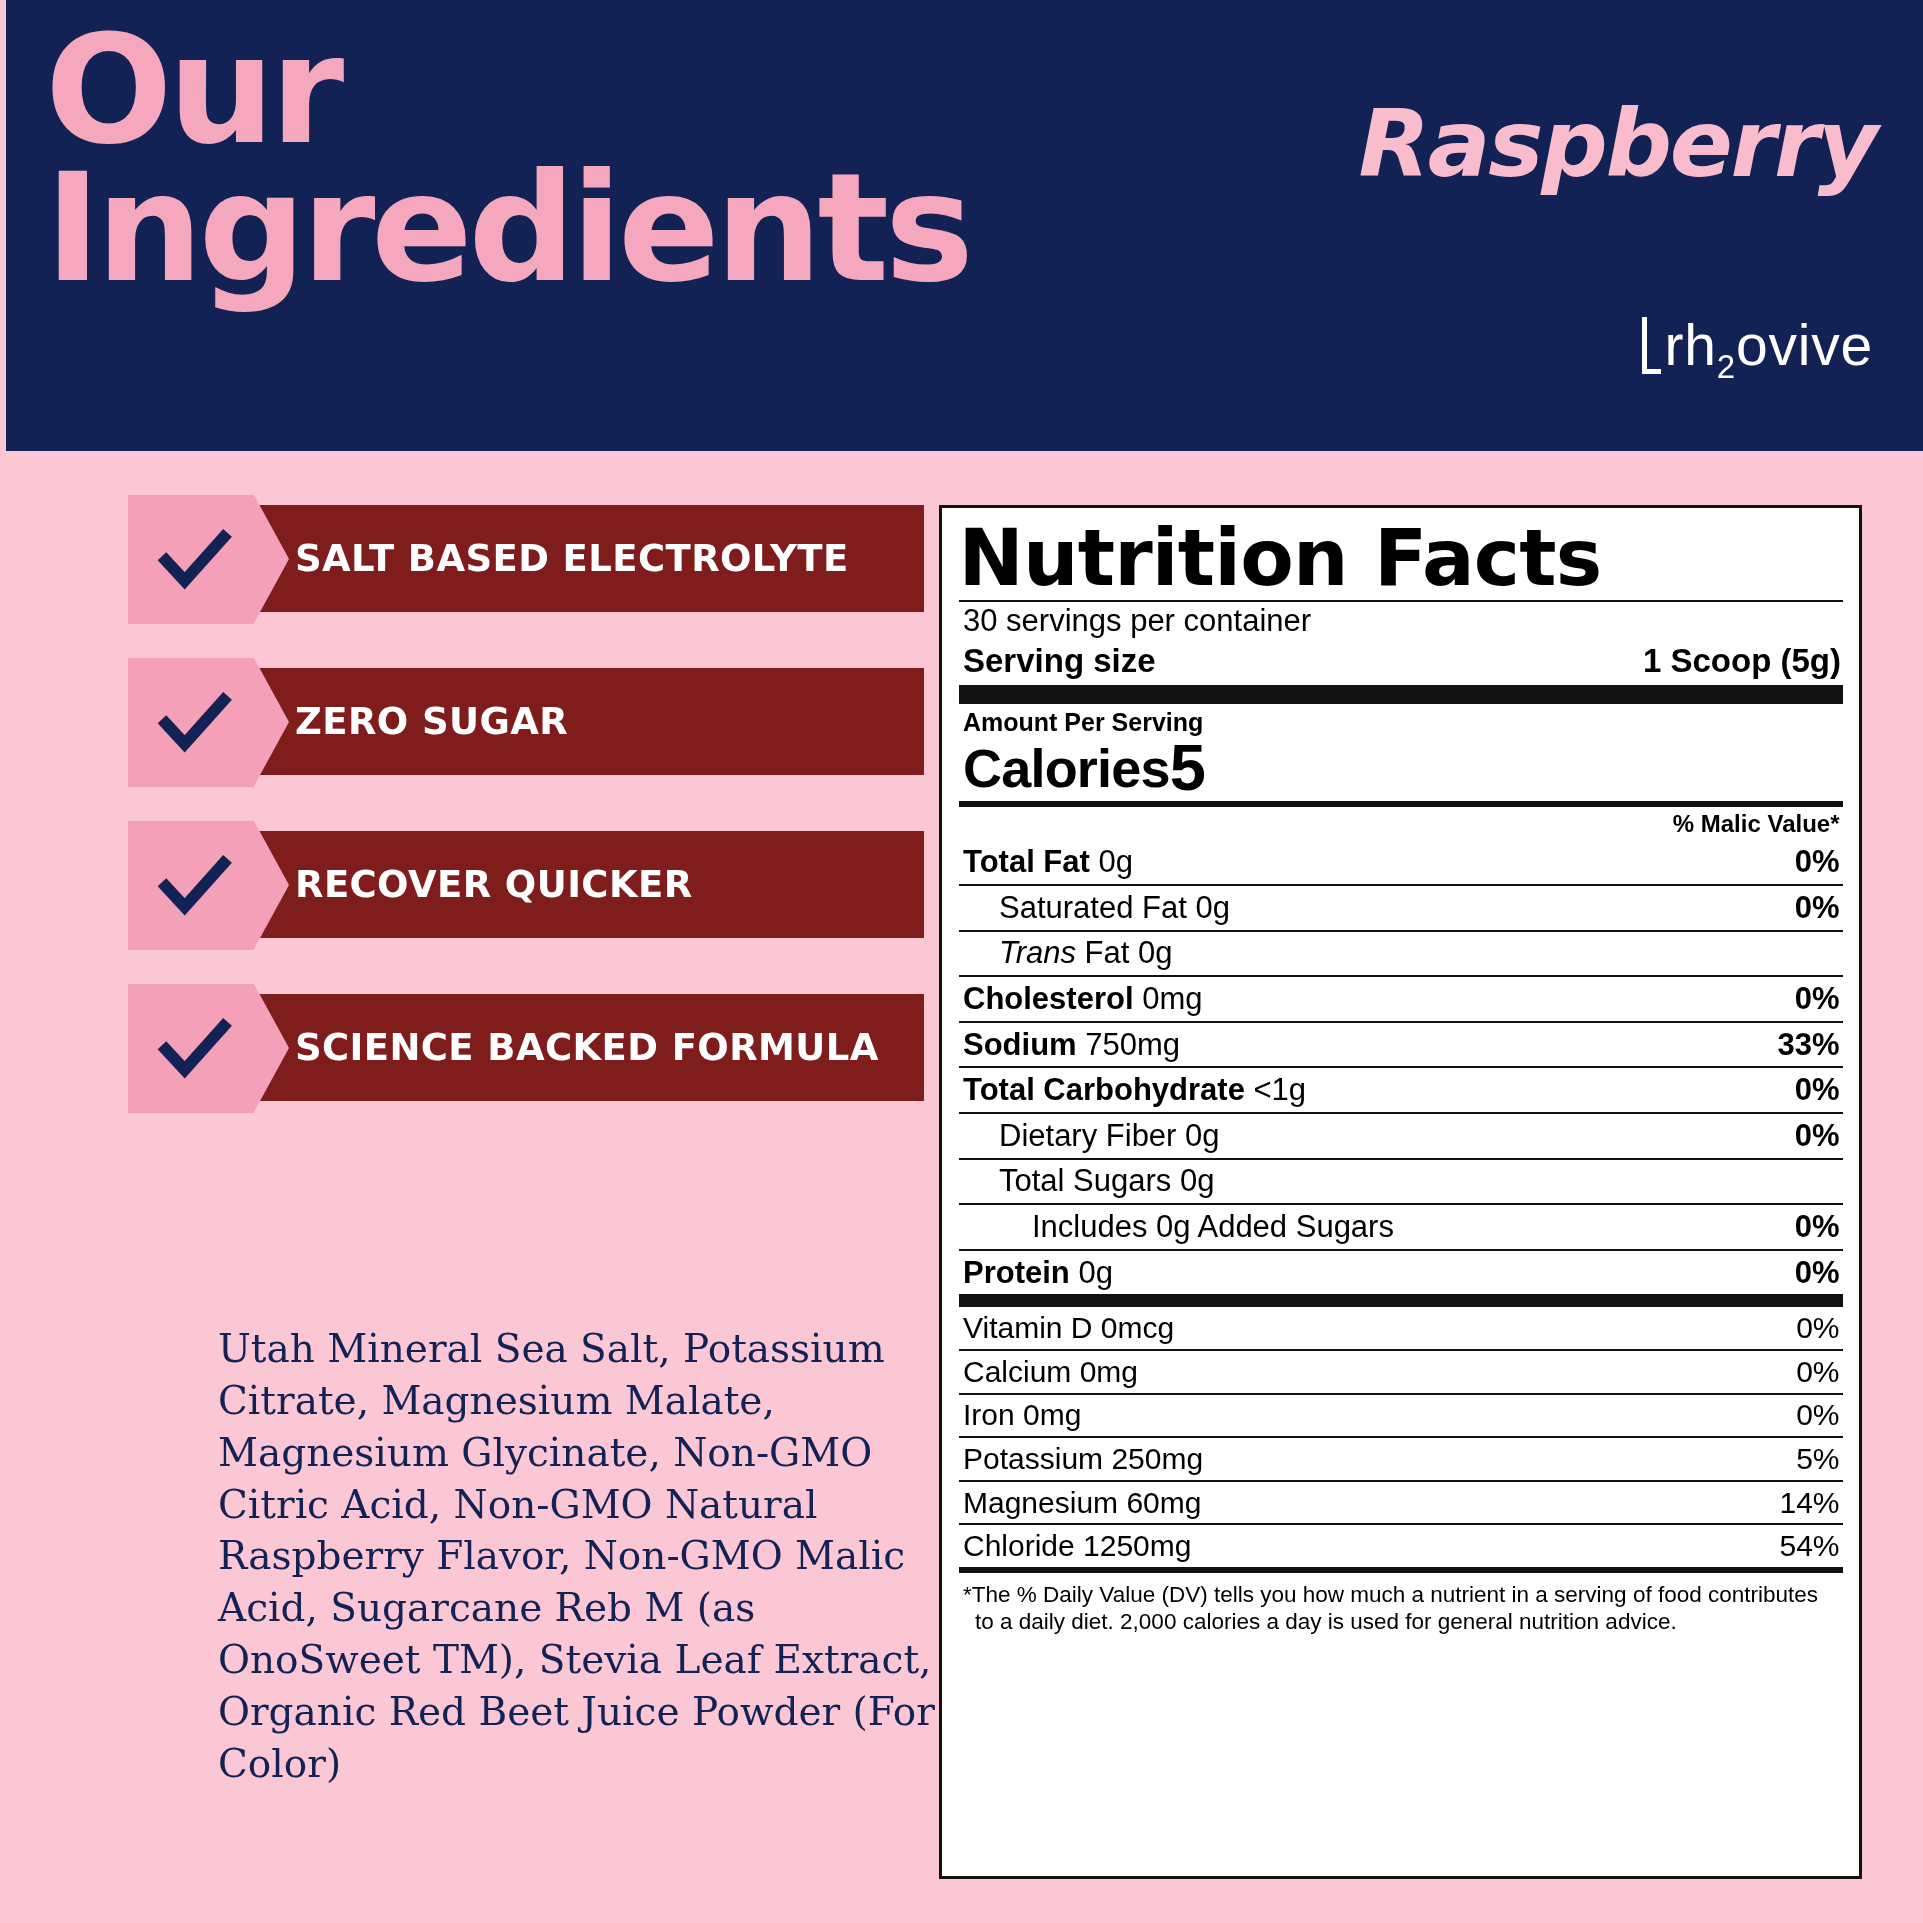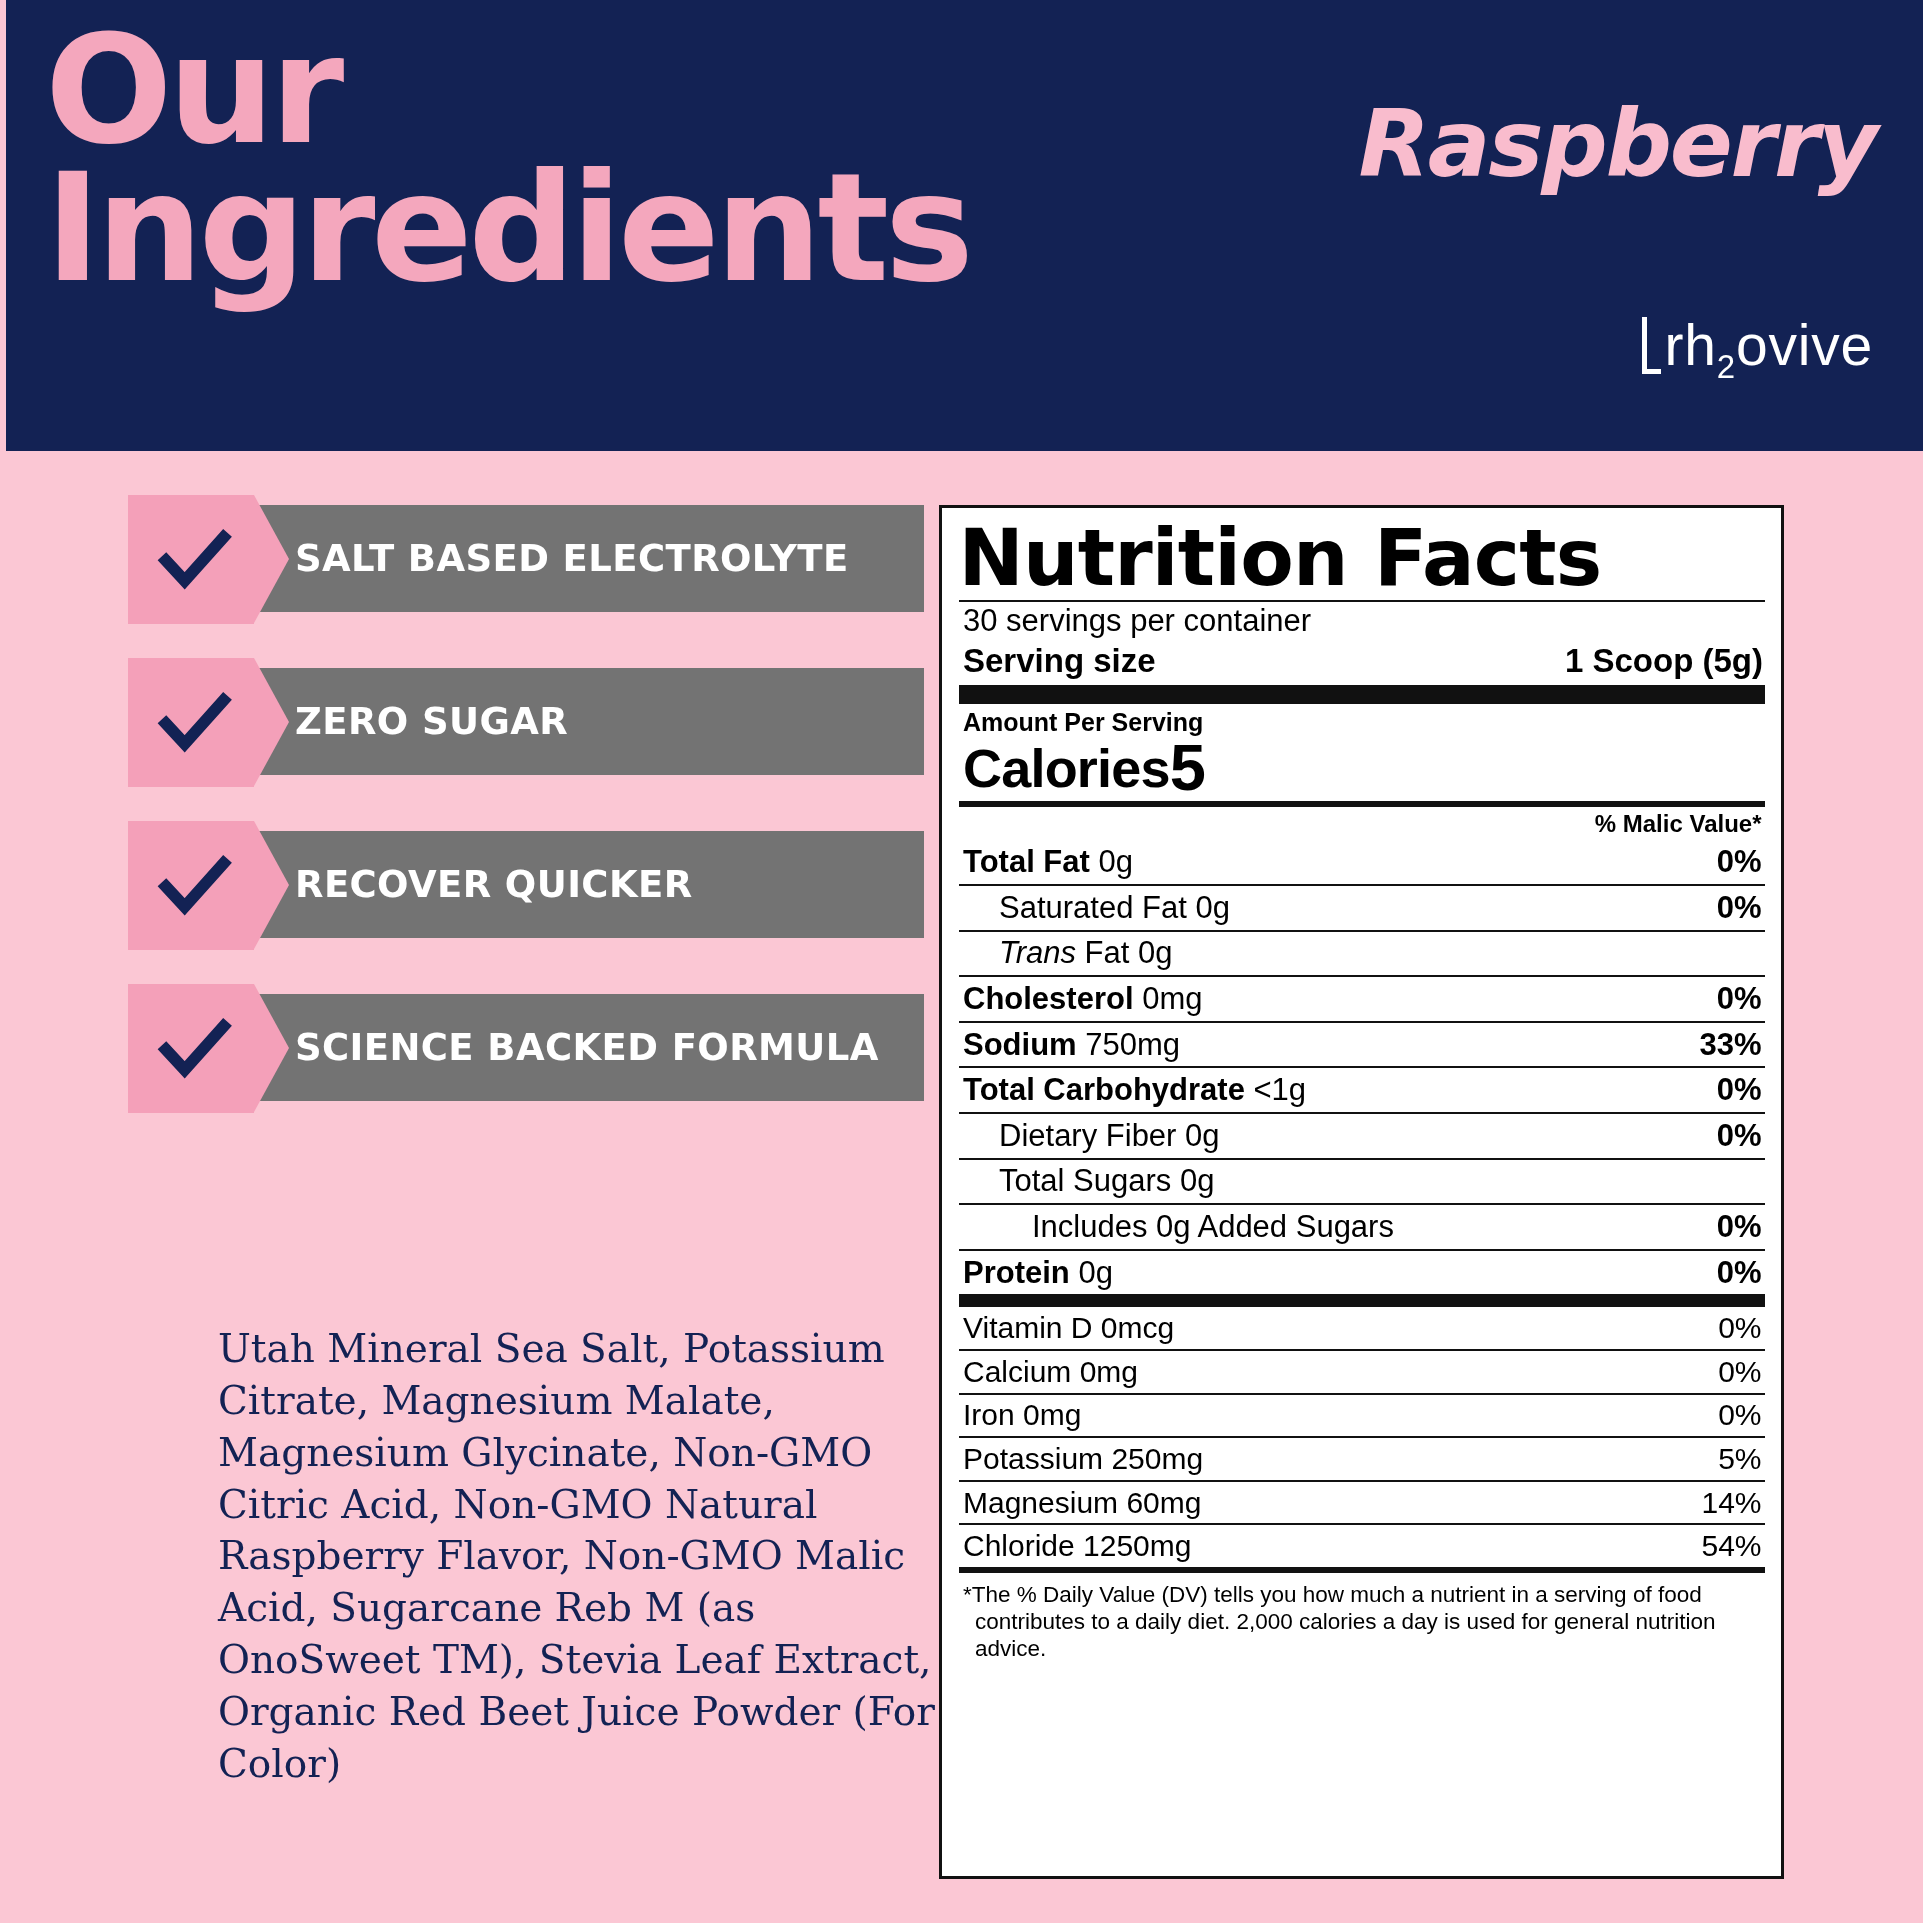--- a/index.html
+++ b/index.html
@@ -54,21 +54,21 @@
   .brand .sub { font-size: 33px; position: relative; top: 7.5px; }
 
   
   .features {
     position: absolute; left: 197px; top: 505px; width: 721px;
   }
   .feature {
     position: relative;
     height: 107px;
     margin-bottom: 56px;
-    background: #737373;
+    background: #7f1d1d;
     display: flex; align-items: center;
   }
   .check-box {
     position: absolute; left: -75px; top: -10.5px;
     width: 126px; height: 129px;
     background: #f4a0b9;
     display: flex; align-items: center; justify-content: center;
   }
   .check-box:after {
     content: "";
@@ -93,21 +93,21 @@
     color: #132254;
     font-family: "DejaVu Serif", serif;
     font-size: 39px;
     line-height: 1.33;
     letter-spacing: 0px;
   }
 
   
   .nfp {
     position: absolute; left: 933px; top: 505px;
-    width: 845px; height: 1374px;
+    width: 923px; height: 1374px;
     background: #ffffff;
     border: 3.8px solid #111111;
     padding: 10.5px 16.5px 7.5px 16.5px;
     font-family: "Liberation Sans", sans-serif;
     color: #000000;
   }
   .nfp-title {
     font-family: "DejaVu Sans", sans-serif;
     font-weight: 700;
     font-size: 78px;

